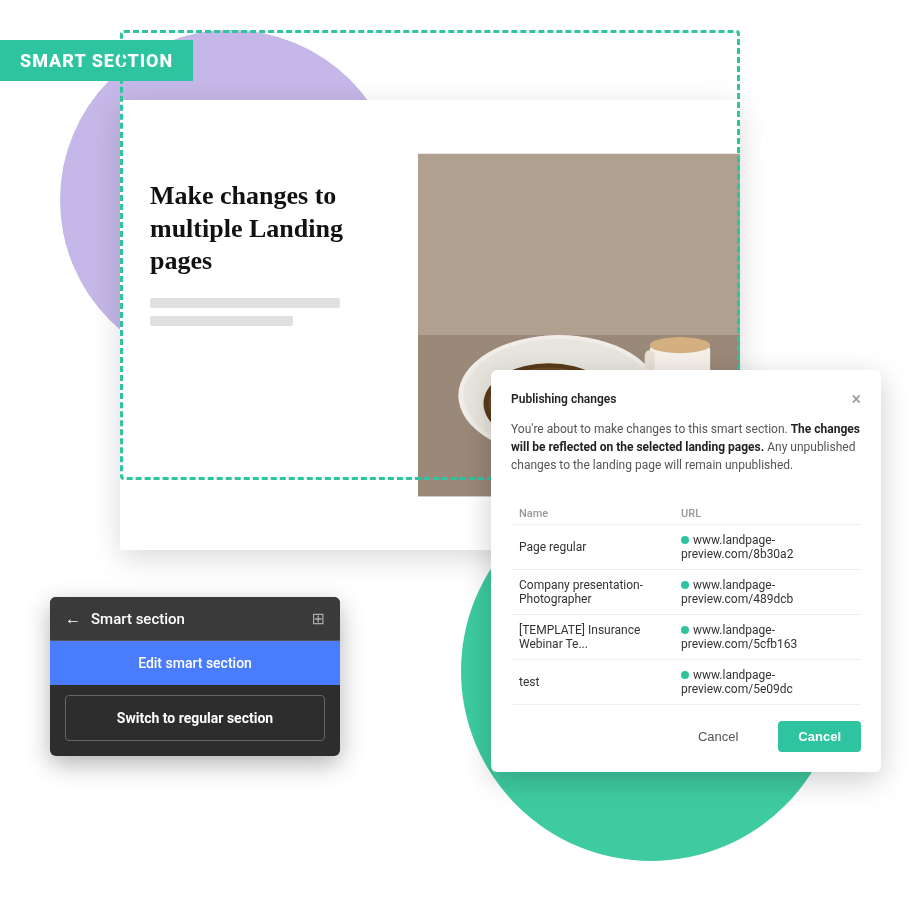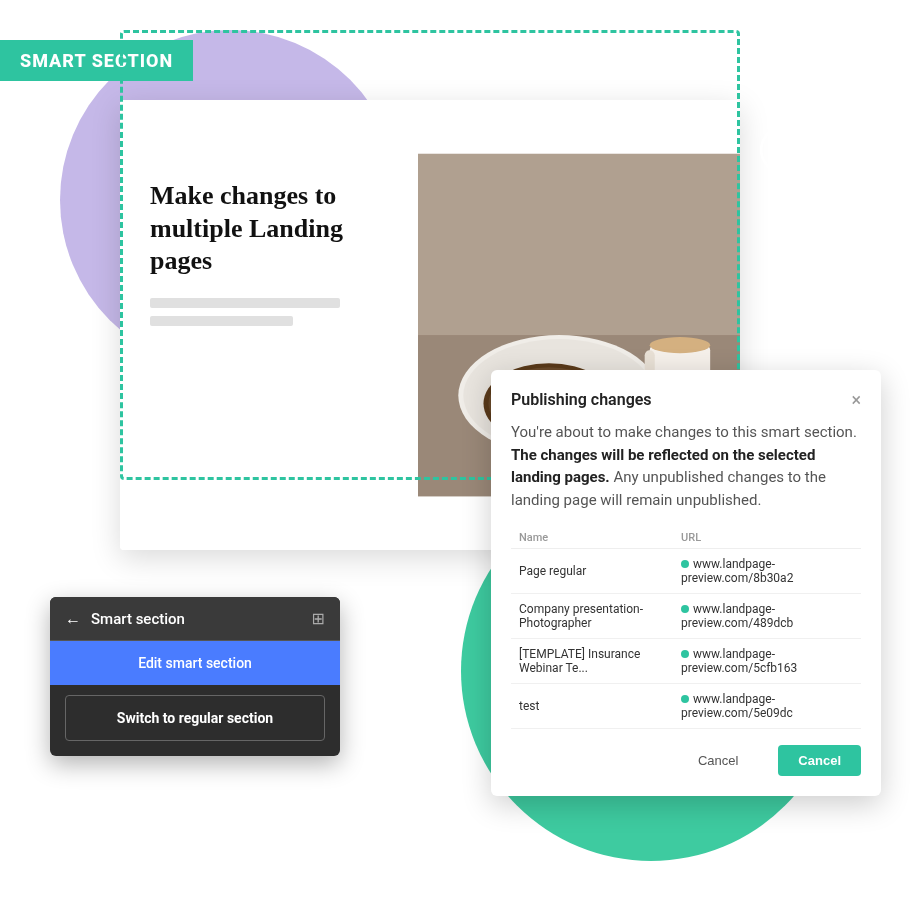--- a/index.html
+++ b/index.html
@@ -209,37 +209,37 @@
     }
 
     .dialog-header {
       display: flex;
       justify-content: space-between;
       align-items: center;
       margin-bottom: 12px;
     }
 
     .dialog-title {
-      font-size: 16px;
+      font-size: 12px;
       font-weight: 600;
       color: #222;
     }
 
     .dialog-close {
       color: #999;
       font-size: 18px;
       cursor: pointer;
       line-height: 1;
     }
 
     .dialog-description {
-      font-size: 15px;
+      font-size: 12px;
       color: #555;
       line-height: 1.5;
-      margin-bottom: 16px;
+      margin-bottom: 29px;
     }
 
     .dialog-description strong {
       color: #222;
       font-weight: 700;
     }
 
     .dialog-table {
       width: 100%;
       border-collapse: collapse;

